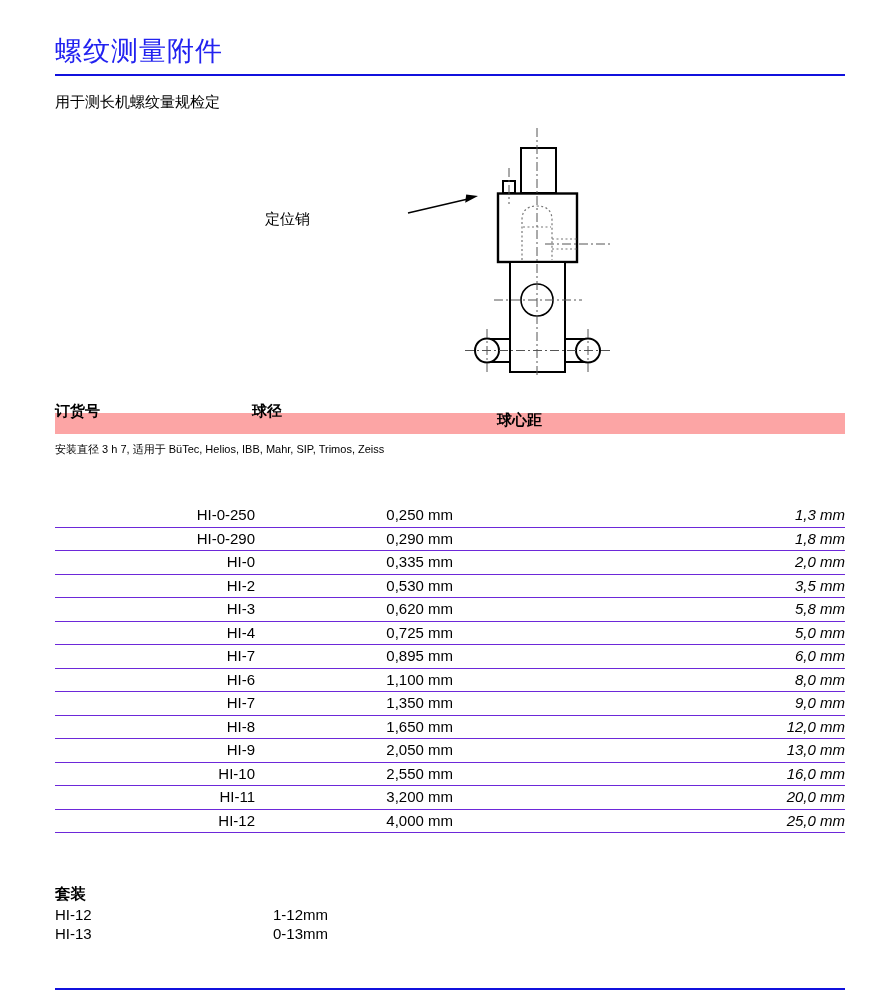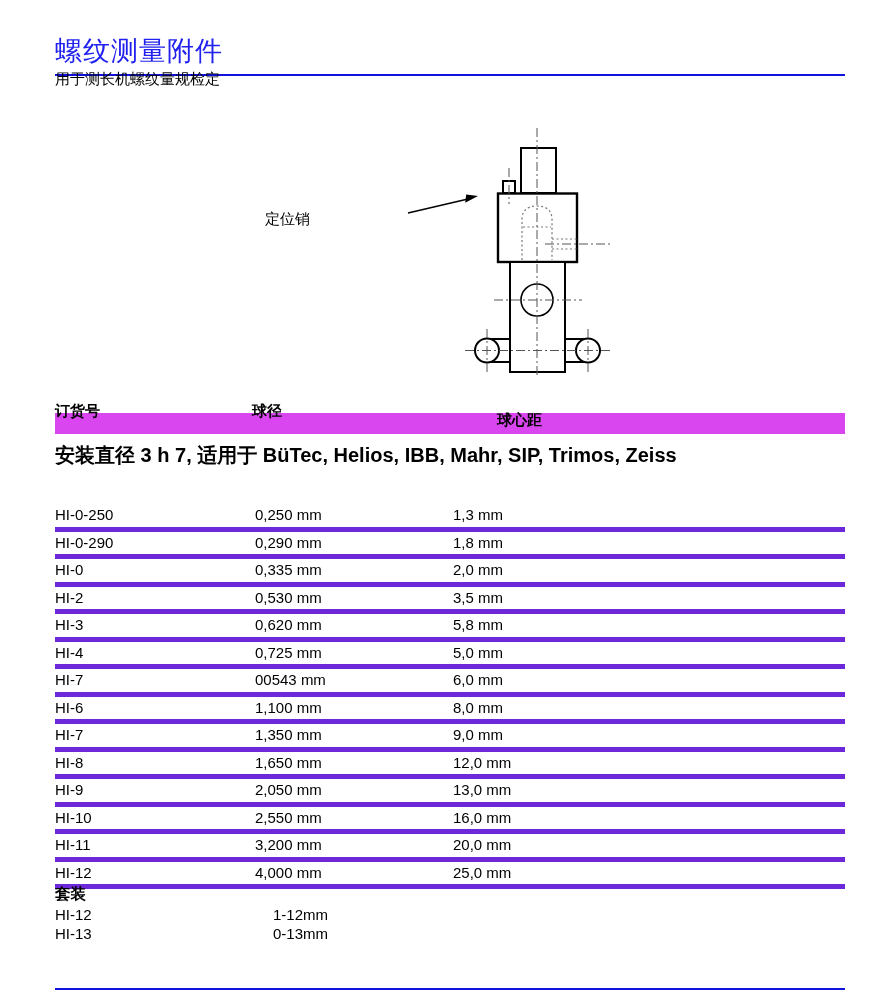--- a/index.html
+++ b/index.html
@@ -6,33 +6,33 @@
   .page{
     position:relative;width:884px;height:994px;background:#ffffff;
     font-family:"Liberation Sans","DejaVu Sans",sans-serif;color:#000;overflow:hidden;
   }
   .abs{position:absolute;}
   .page-title{
     left:55px;top:33px;font-size:27px;font-weight:400;letter-spacing:1px;
     font-family:"DejaVu Serif","Liberation Serif",serif;
   }
   .title-rule{left:55px;top:74px;width:790px;height:2px;}
-  .page-subtitle{left:55px;top:70px;font-size:15px;font-family:Liberation Serif, serif;}
+  .page-subtitle{left:55px;top:93px;font-size:15px;font-family:Liberation Serif, serif;}
   .figure{left:240px;top:118px;width:460px;height:280px;}
   .table-head{left:55px;top:413px;width:790px;height:21px;background:#e4e4e4;}
   .table-head span{position:absolute;font-weight:bold;font-size:15px;white-space:nowrap;}
   .th1{left:0;top:-11px;}
   .th2{left:197px;top:-11px;}
   .th3{left:398px;top:-2px;margin-left:44px;}
-  .group-title{left:55px;top:442px;font-size:20px;font-weight:bold;white-space:nowrap;}
+  .group-title{left:55px;top:442px;font-size:11px;font-weight:normal;white-space:nowrap;}
   .rows{left:55px;top:504px;width:790px;}
-  .row{display:flex;height:22.5px;border-bottom:5px solid #6d28d9;font-size:15px;line-height:22px;}
+  .row{display:flex;height:22.5px;border-bottom:1px solid #6d28d9;font-size:15px;line-height:22px;text-align:right;}
   .row .c1{width:200px;}
   .row .c2{width:198px;}
-  .row .c3{flex:1;}
+  .row .c3{flex:1;font-style:italic;}
   .sets-title{left:55px;top:884px;font-size:15.5px;font-weight:bold;font-family:Liberation Serif, serif;}
   .set-rows{left:55px;top:906px;width:500px;font-size:15px;}
   .set-row{display:flex;height:18.5px;line-height:18px;}
   .set-row .s1{width:218px;}
   .bottom-rule{left:55px;top:988px;width:790px;height:2px;}
 </style>
 </head>
 <body>
 
 <div class="page">
@@ -74,21 +74,21 @@
       <line x1="545" y1="244" x2="610" y2="244"></line>
     </g>
 
     <g>
       <line x1="408" y1="213" x2="468" y2="199" stroke="#000" stroke-width="1.4"></line>
       <polygon points="478,196 466.2,194.6 465.2,202.8" fill="#000"></polygon>
       <text x="265" y="224" font-size="15" fill="#000" font-family="&quot;DejaVu Serif&quot;,&quot;Liberation Serif&quot;,serif">定位销</text>
     </g>
   </svg>
 
-  <div class="abs table-head" style="background: #d946ef;">
+  <div class="abs table-head" style="background: #fca5a5;">
     <span class="th1">订货号</span>
     <span class="th2">球径</span>
     <span class="th3">球心距</span>
   </div>
 
   <div class="abs group-title">安装直径 3 h 7, 适用于 BüTec, Helios, IBB, Mahr, SIP, Trimos, Zeiss</div>
 
   <div class="abs rows" id="rows">
     <div class="row">
       <span class="c1">HI-0-250</span>
@@ -122,21 +122,21 @@
     </div>
 
     <div class="row">
       <span class="c1">HI-4</span>
       <span class="c2">0,725 mm</span>
       <span class="c3">5,0 mm</span>
     </div>
 
     <div class="row">
       <span class="c1">HI-7</span>
-      <span class="c2">00543 mm</span>
+      <span class="c2">0,895 mm</span>
       <span class="c3">6,0 mm</span>
     </div>
 
     <div class="row">
       <span class="c1">HI-6</span>
       <span class="c2">1,100 mm</span>
       <span class="c3">8,0 mm</span>
     </div>
 
     <div class="row">

